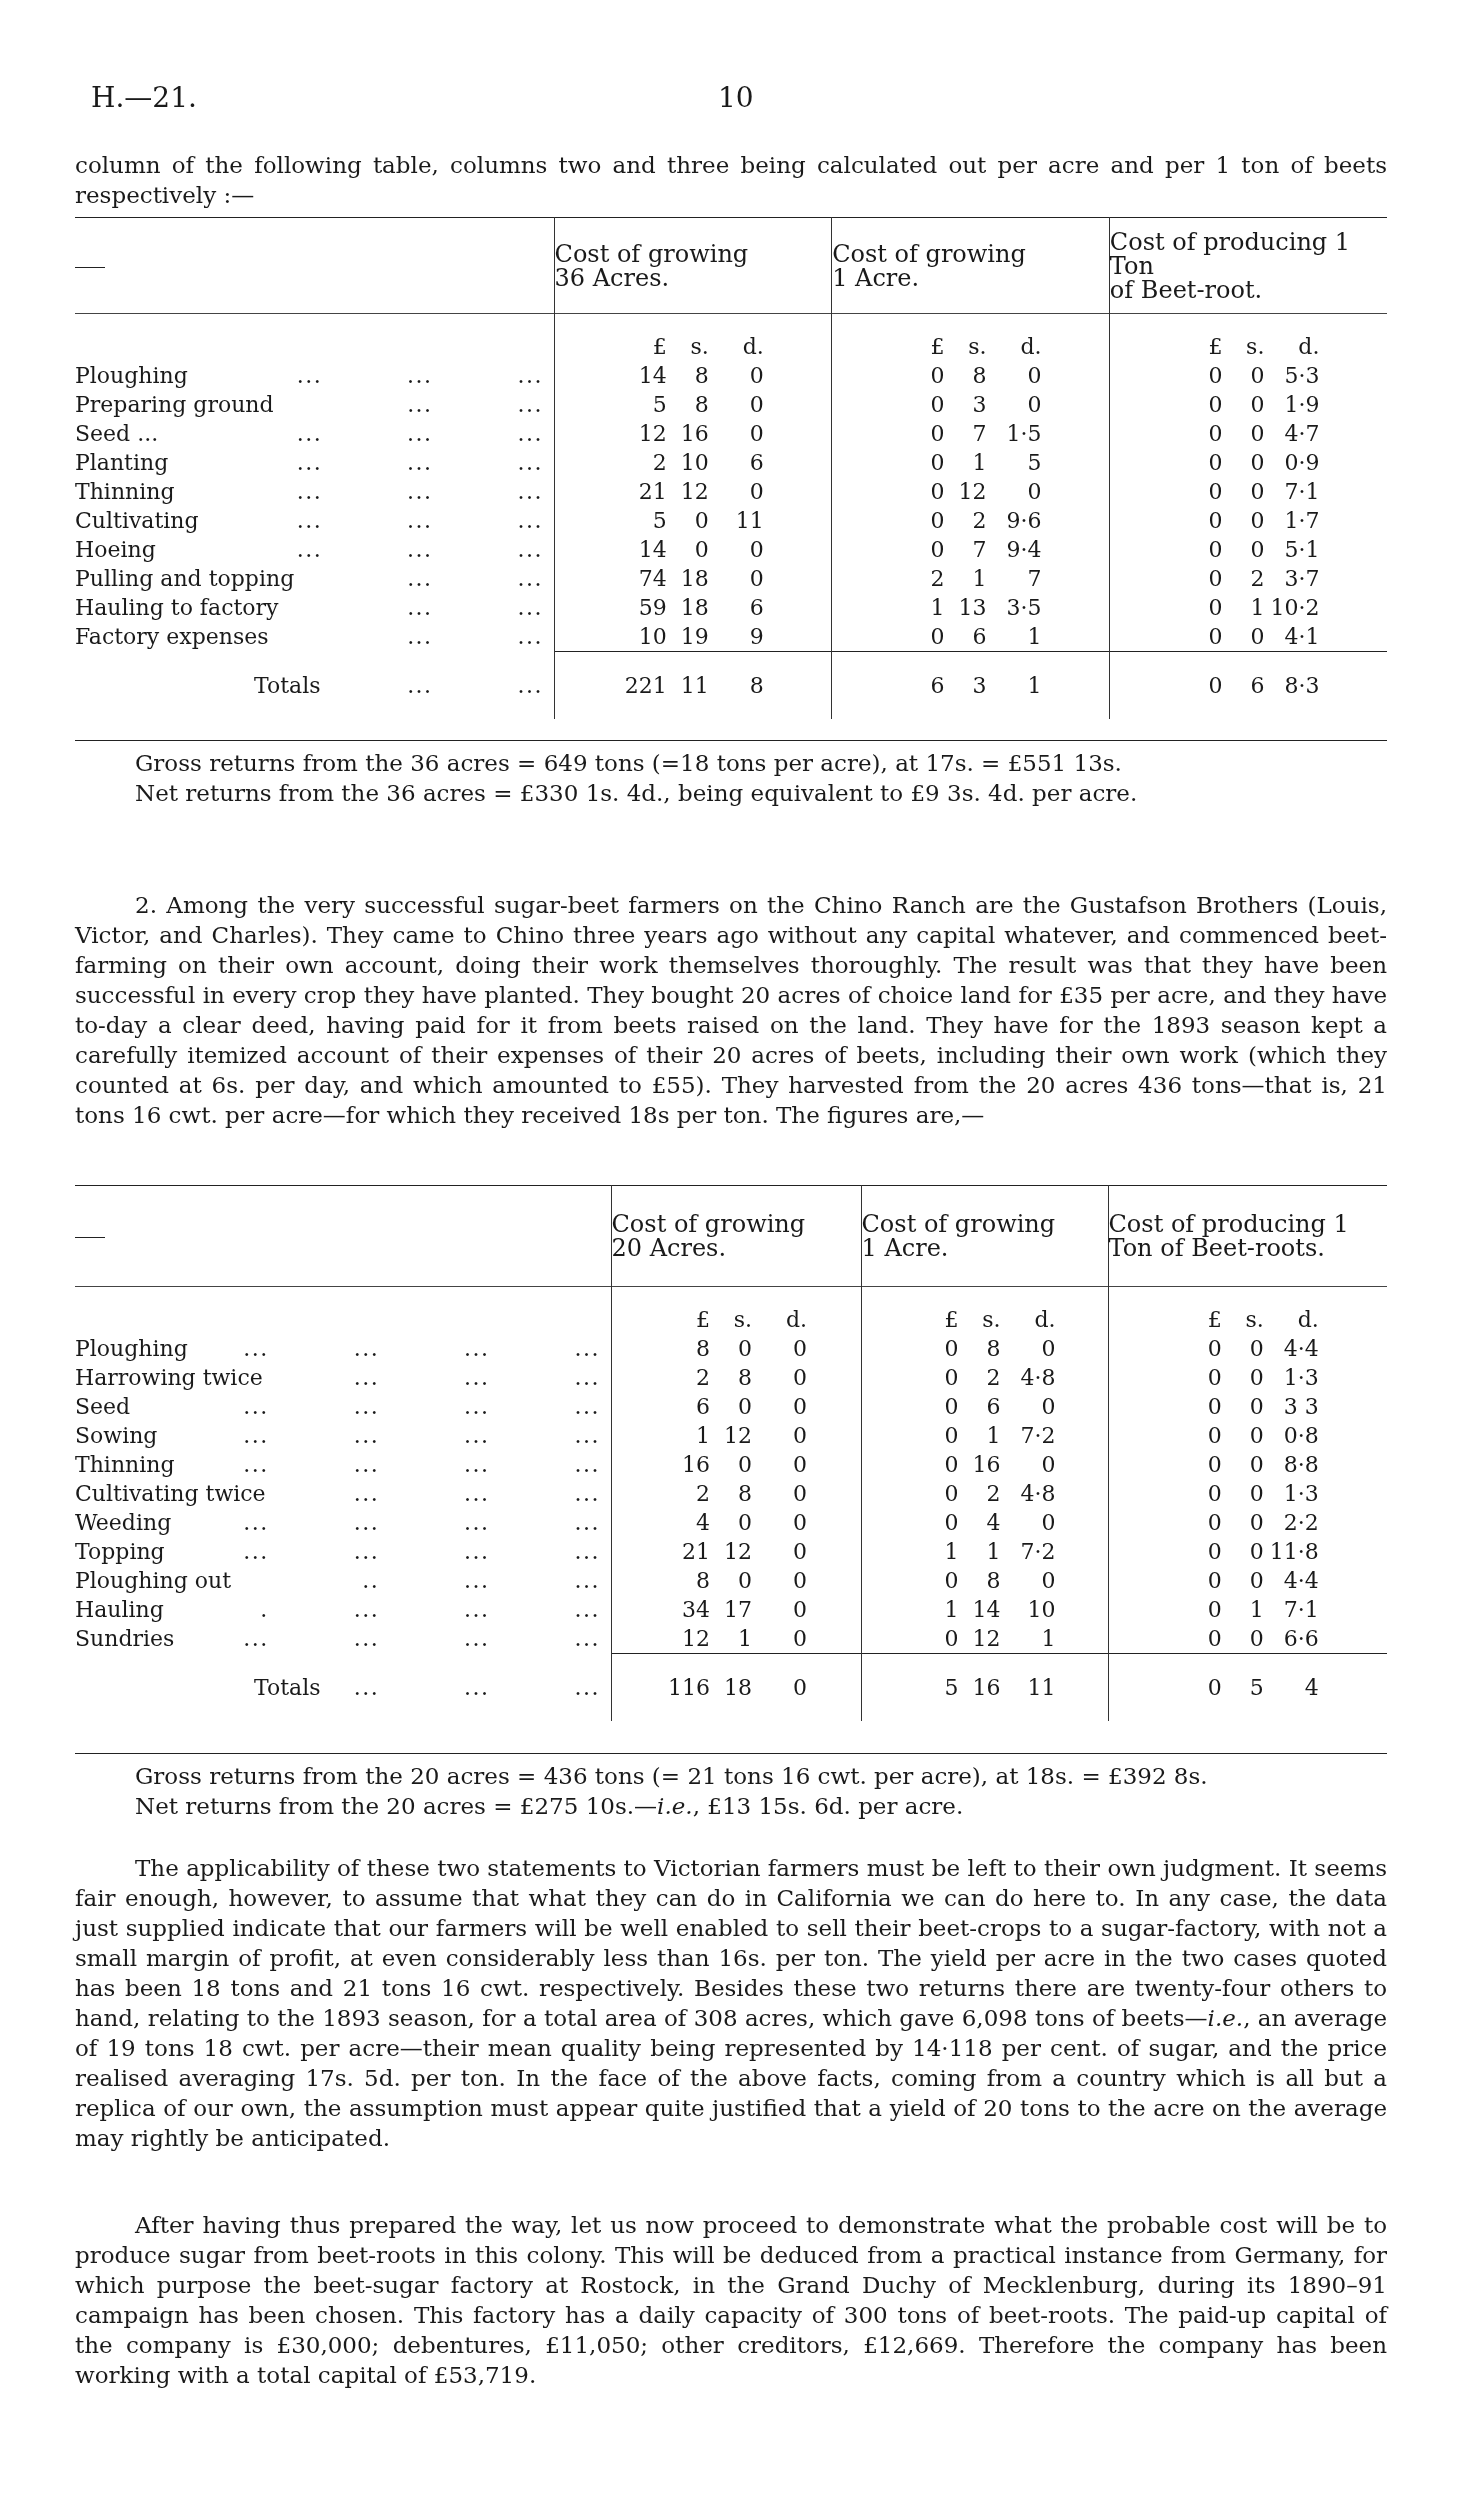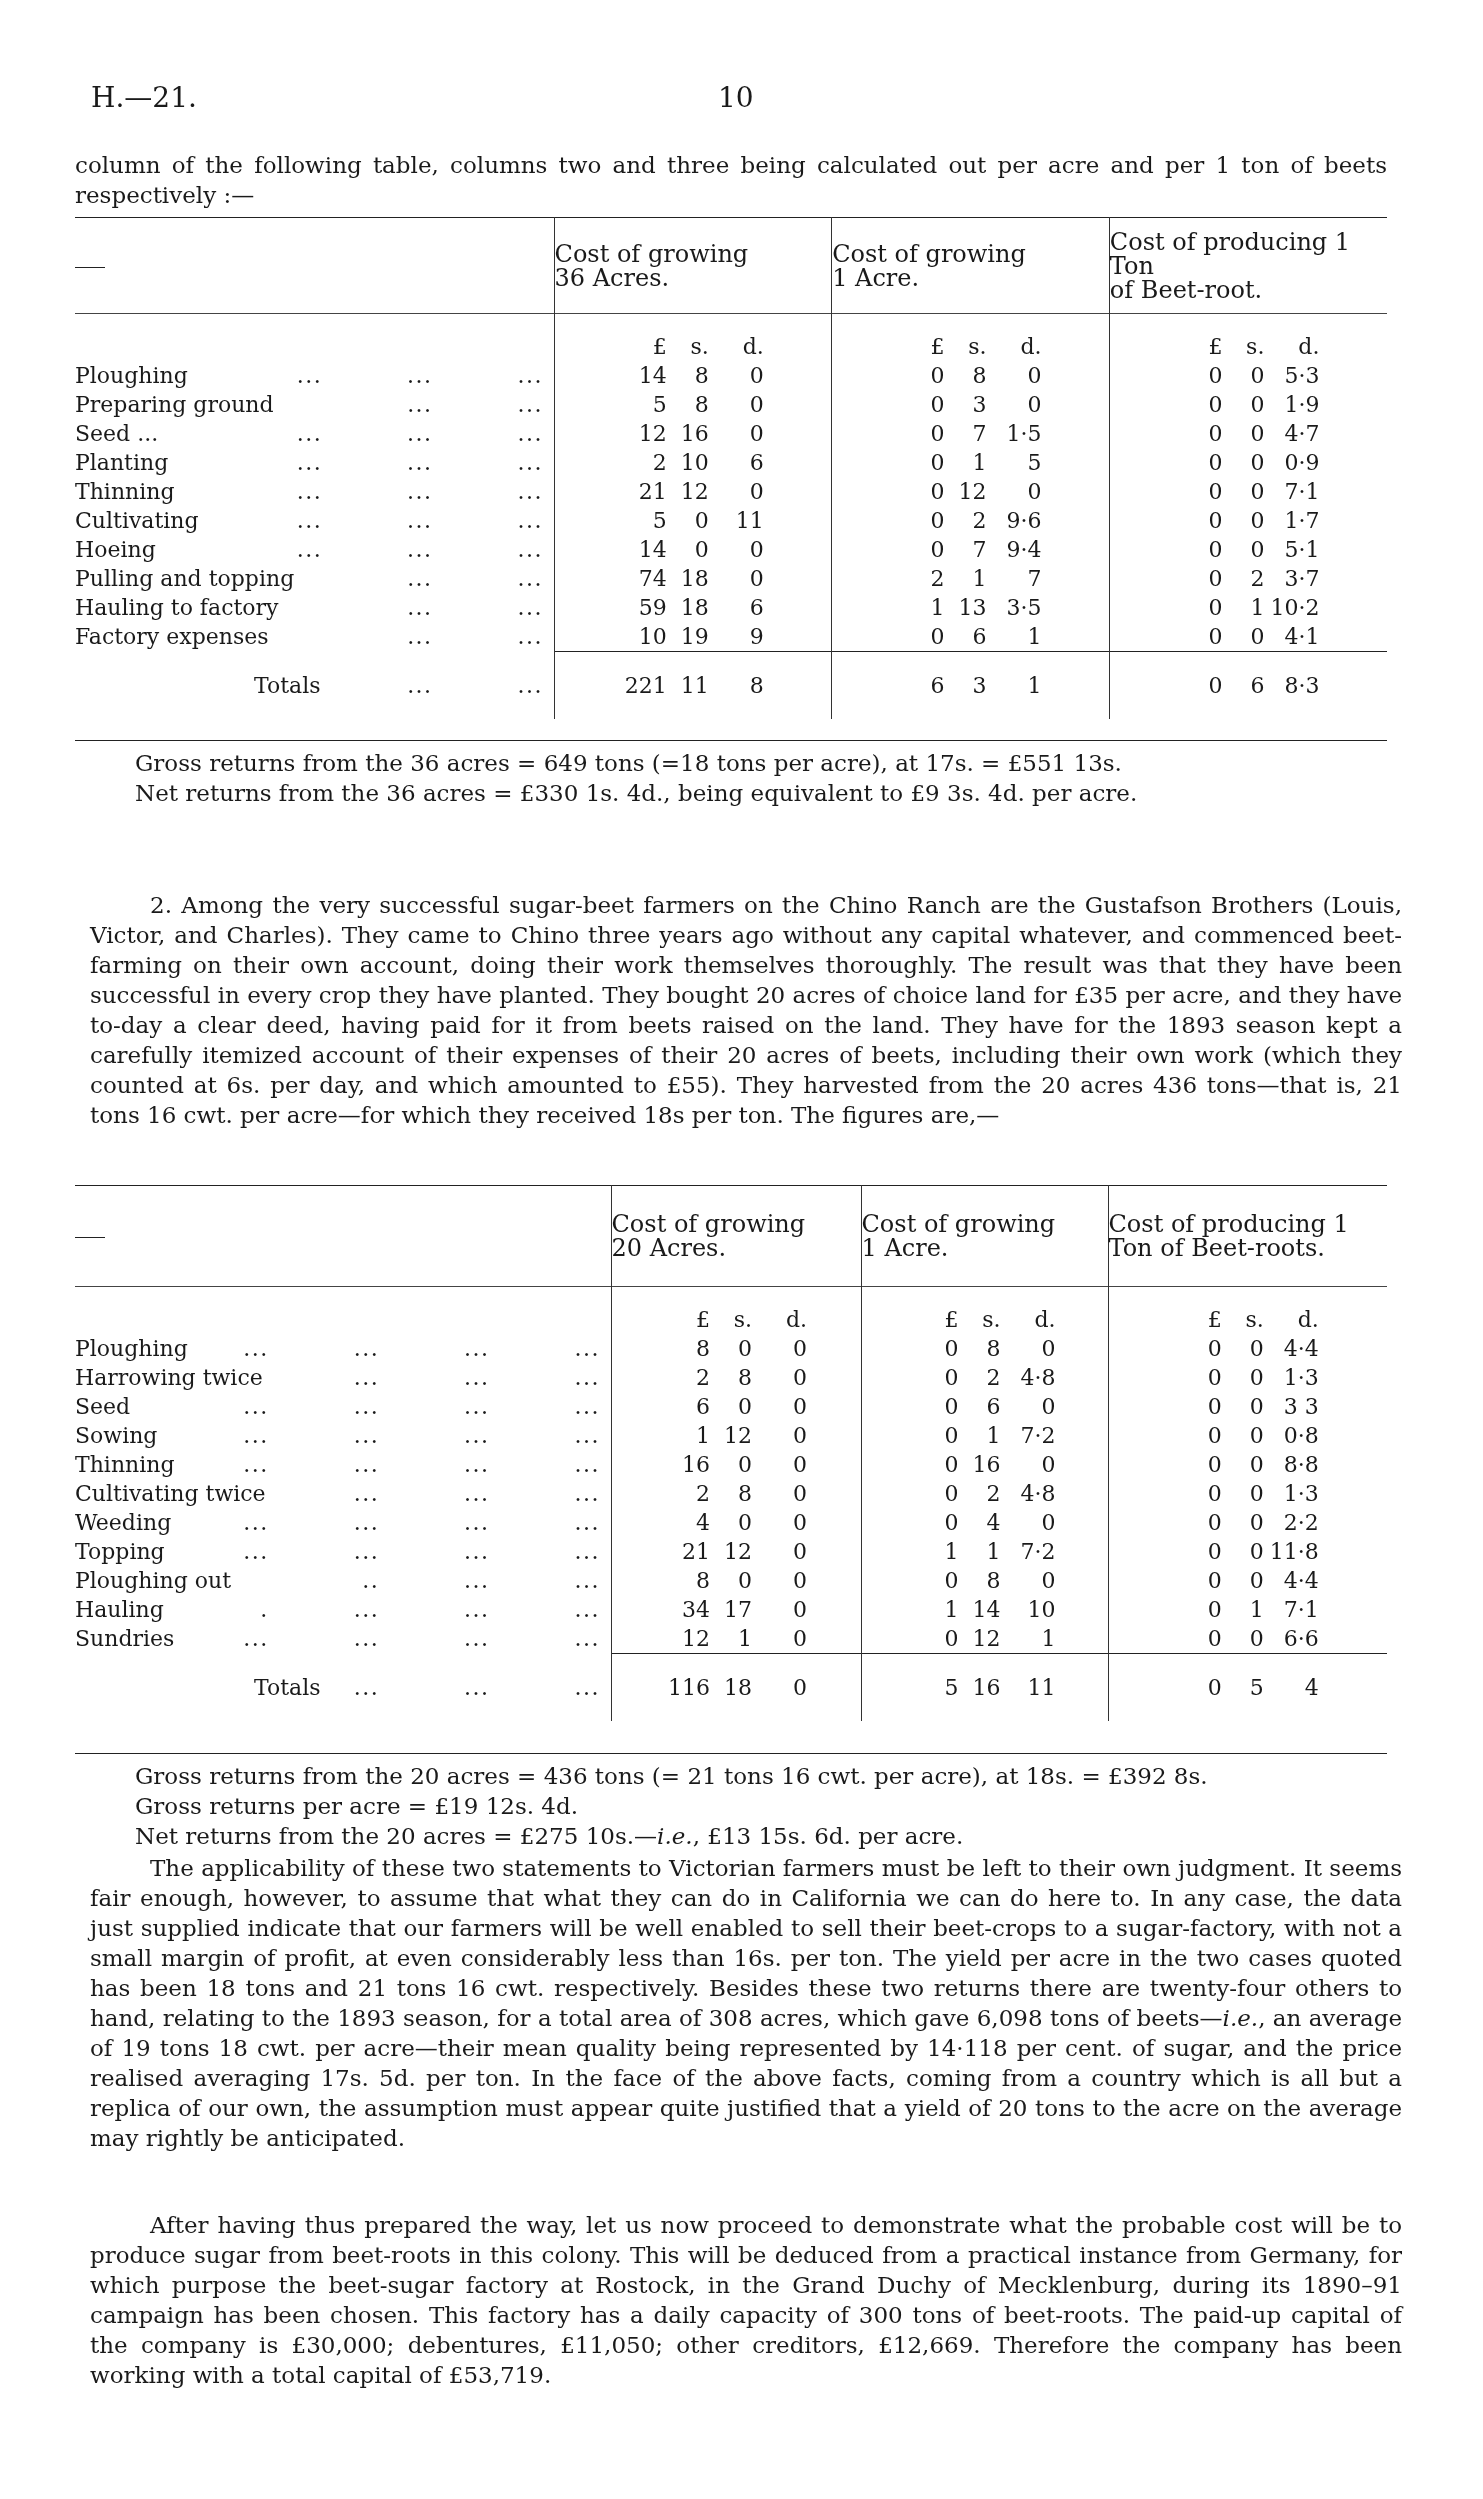--- a/index.html
+++ b/index.html
@@ -27,21 +27,21 @@
   .lsd { display: flex; justify-content: center; }
   .lsd span { display: inline-block; text-align: right; }
   .lsd .l { width: 45px; }
   .lsd .s { width: 42px; }
   .lsd .d { width: 55px; }
   .unit-row td { padding-top: 9px; }
   .row td { height: 29px; line-height: 29px; }
   .totals td { height: 67px; }
   .bottom-rule { position: absolute; left: 0; width: 1312px; border-top: 1.5px solid #222; }
   .it { font-style: italic; }
-  .indent { text-indent: 60px; margin-left: 15px; }
+  .indent { text-indent: 60px; }
   .summary { position: absolute; left: 60px; }
 </style>
 </head>
 <body>
 
 <div class="page">
 
   <div class="hdr">
     <span class="ref">H.—21.</span>
     <span class="pno">10</span>
@@ -709,21 +709,20 @@
               <span class="d">4</span>
             </div>
           </td>
         </tr>
       </tbody>
   </table>
   <div class="bottom-rule" style="top:1753px; border-top-width:1.1px;"></div>
 
   <div class="lines summary" style="top:1761px;">
     <div>Gross returns from the 20 acres = 436 tons (= 21 tons 16 cwt. per acre), at 18s. = £392 8s.</div>
-    <div>Gross returns per acre = £19 12s. 4d.</div>
     <div><span>Net returns from the 20 acres = £275 10s.—</span><span class="it">i.e.</span><span>, £13 15s. 6d. per acre.</span></div>
   </div>
 
   <p class="para indent" style="position:absolute; top:1853px; left:0; width:1312px;"><span>The applicability of these two statements to Victorian farmers must be left to their own judgment. It seems fair enough, however, to assume that what they can do in California we can do here to. In any case, the data just supplied indicate that our farmers will be well enabled to sell their beet-crops to a sugar-factory, with not a small margin of profit, at even considerably less than 16s. per ton. The yield per acre in the two cases quoted has been 18 tons and 21 tons 16 cwt. respectively. Besides these two returns there are twenty-four others to hand, relating to the 1893 season, for a total area of 308 acres, which gave 6,098 tons of beets—</span><span class="it">i.e.</span><span>, an average of 19 tons 18 cwt. per acre—their mean quality being represented by 14·118 per cent. of sugar, and the price realised averaging 17s. 5d. per ton. In the face of the above facts, coming from a country which is all but a replica of our own, the assumption must appear quite justified that a yield of 20 tons to the acre on the average may rightly be anticipated.</span></p>
 
   <p class="para indent" style="position:absolute; top:2210px; left:0; width:1312px;">After having thus prepared the way, let us now proceed to demonstrate what the probable cost will be to produce sugar from beet-roots in this colony. This will be deduced from a practical instance from Germany, for which purpose the beet-sugar factory at Rostock, in the Grand Duchy of Mecklenburg, during its 1890–91 campaign has been chosen. This factory has a daily capacity of 300 tons of beet-roots. The paid-up capital of the company is £30,000; debentures, £11,050; other creditors, £12,669. Therefore the company has been working with a total capital of £53,719.</p>
 </div>
 
 
 </body></html>

